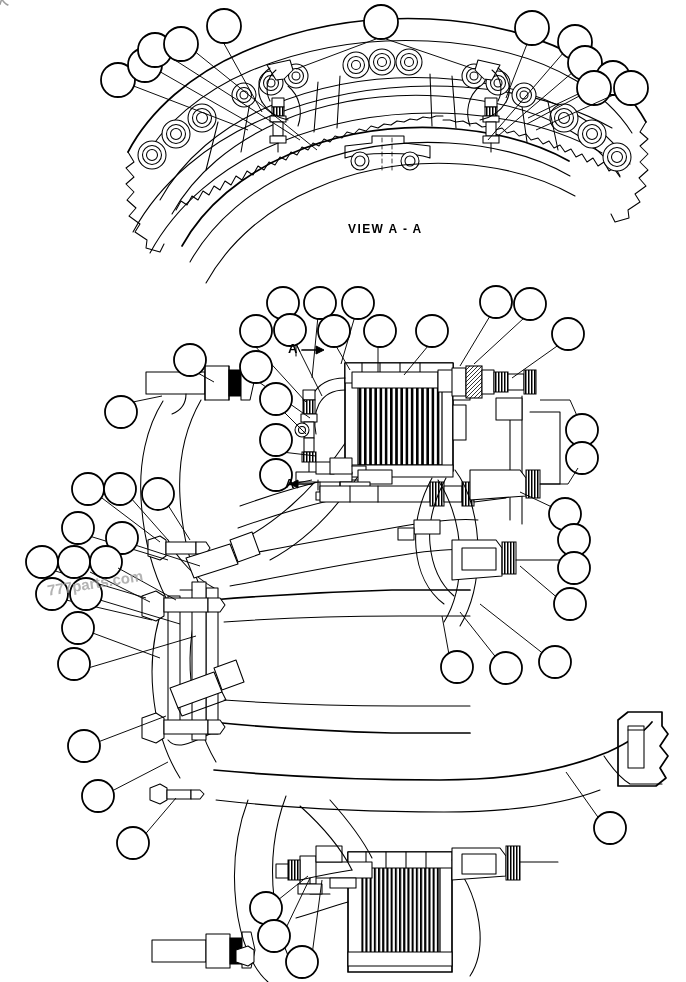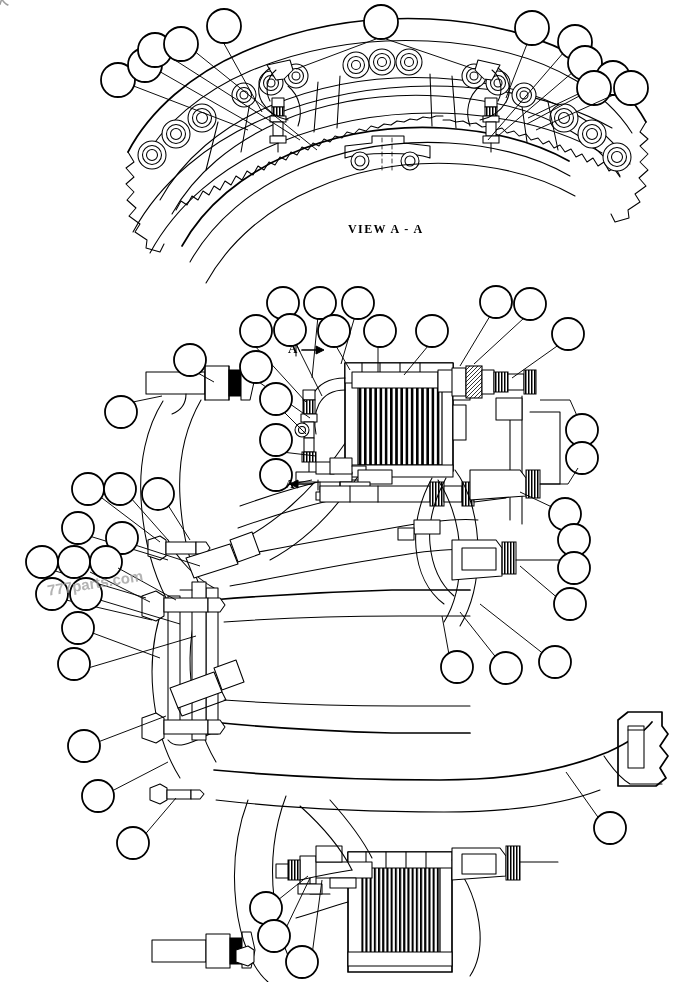--- a/index.html
+++ b/index.html
@@ -8,21 +8,21 @@
     font-family:"Liberation Sans", sans-serif;
     width:686px;height:982px;
     position:relative;overflow:hidden;
     -webkit-font-smoothing:antialiased;
   }
   #page{
     position:relative;
     width:686px;height:982px;
     background:#ffffff;
   }
-  .layer{position:absolute;left:0;top:0;width:686px;height:982px;font-family:Liberation Serif, serif;}
+  .layer{position:absolute;left:0;top:0;width:686px;height:982px;}
   svg{display:block;}
 
   
   .wm-corner{
     position:absolute;left:-4px;top:4px;
     font-family:"Liberation Sans", sans-serif;
     font-size:13px;font-weight:600;color:#8b8b8b;
     transform:rotate(-72deg);transform-origin:left top;
     white-space:nowrap;letter-spacing:.5px;
     opacity:.85;pointer-events:none;

